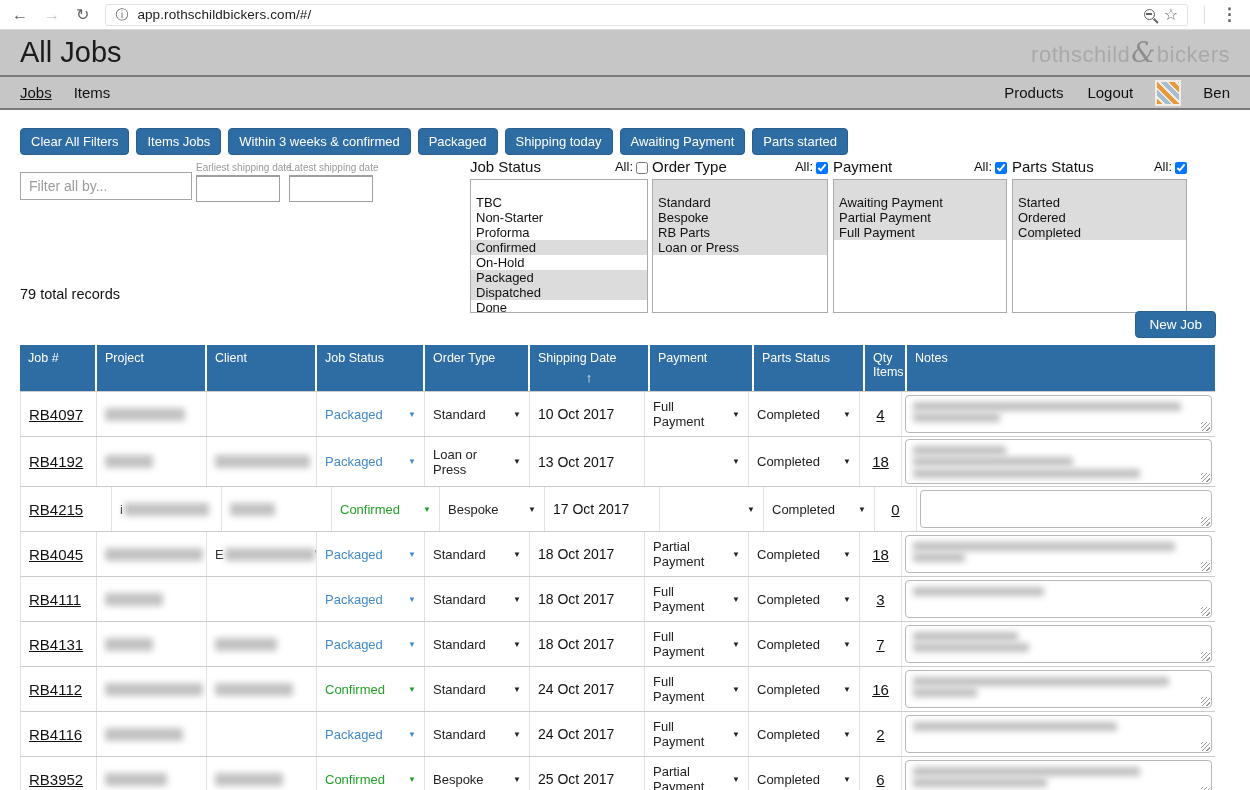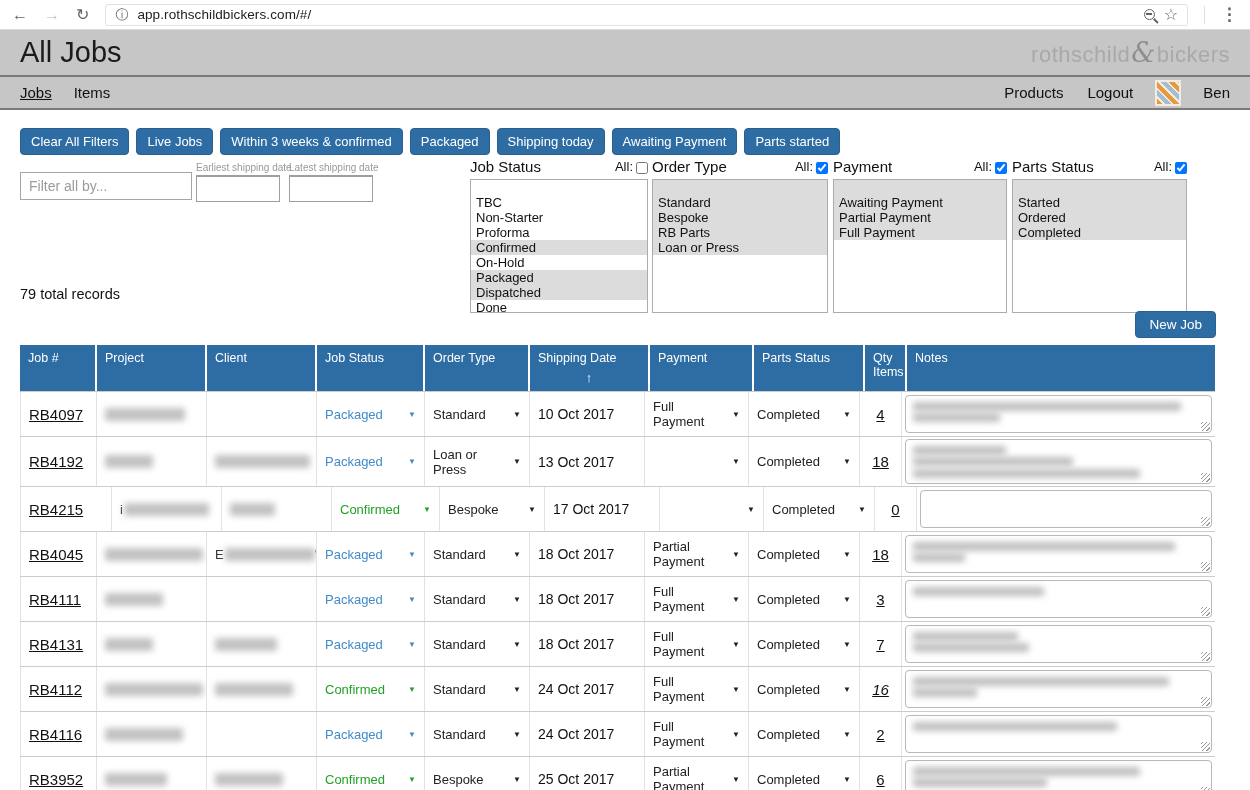--- a/index.html
+++ b/index.html
@@ -125,21 +125,21 @@
         <span class="nav-link">Products</span>
         <span class="nav-link">Logout</span>
       </span>
     <span class="avatar"></span>
     <span class="user-name">Ben</span>
   </div>
 </div>
 
 <div class="quick-filters" id="quick-filters">
     <button class="qf-btn">Clear All Filters</button>
-    <button class="qf-btn">Live Jobs</button>
+    <button class="qf-btn">Items Jobs</button>
     <button class="qf-btn">Within 3 weeks &amp; confirmed</button>
     <button class="qf-btn">Packaged</button>
     <button class="qf-btn">Shipping today</button>
     <button class="qf-btn">Awaiting Payment</button>
     <button class="qf-btn">Parts started</button>
   </div>
 
 <div class="filter-area">
   <input class="search-input" placeholder="Filter all by..." style="">
   <span class="date-label" style="left:196px;top:7px">Earliest shipping date</span>
@@ -542,21 +542,21 @@
             <span class="cell-text">Full Payment</span>
             <span class="dd-arrow">▼</span>
           </div>
         </div>
         <div class="td" style="width: 111px;">
           <div class="sel">
             <span class="cell-text">Completed</span>
             <span class="dd-arrow">▼</span>
           </div>
         </div>
-        <div class="td qty-cell" style="width: 42px; font-style: italic;">
+        <div class="td qty-cell" style="width: 42px;">
           <a class="qty-link">16</a>
         </div>
         <div class="td last notes-td">
           <div class="note-box" style="min-height: 38px;">
             <div class="note-line" style="width: 88%;"></div>
             <div class="note-line" style="width: 22%;"></div>
             <span class="grip"></span>
           </div>
         </div>
       </div>

